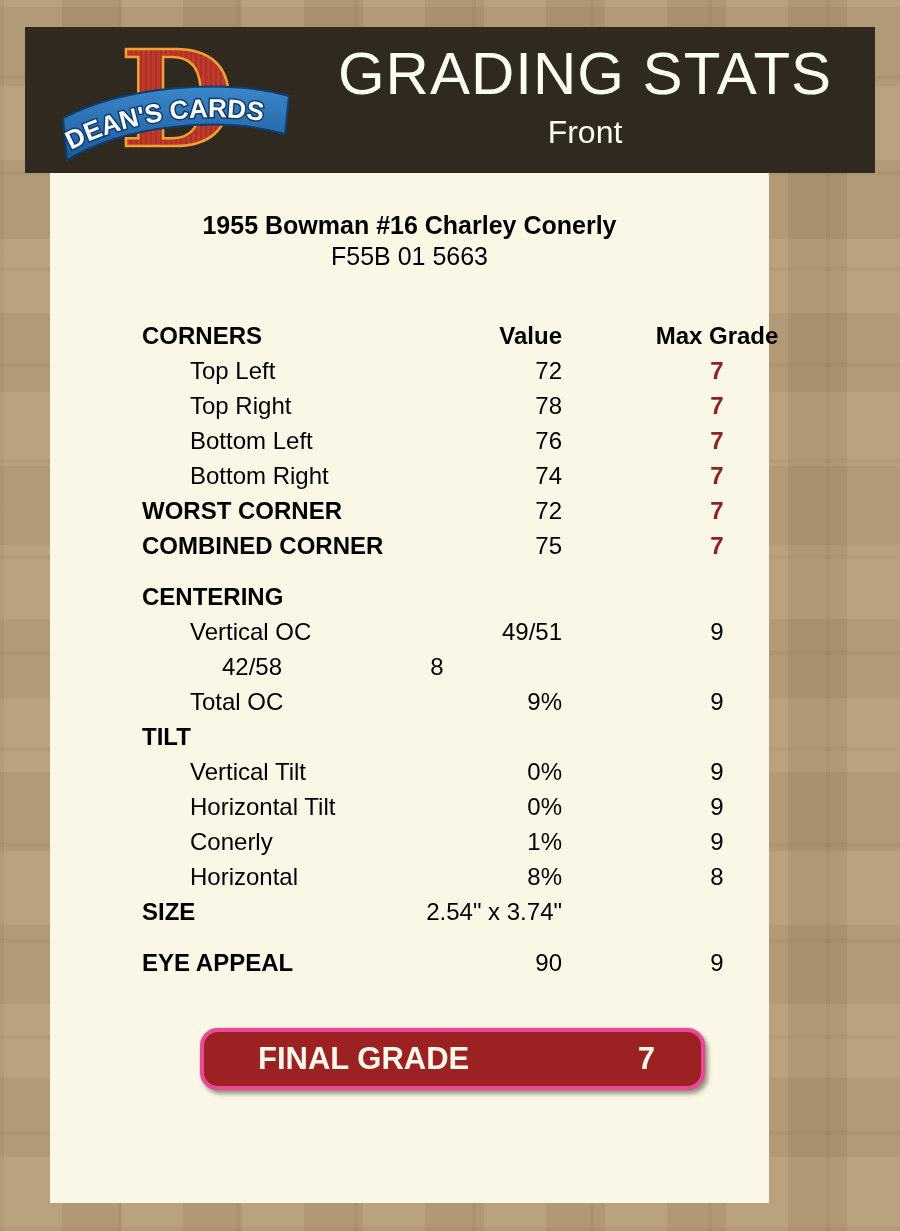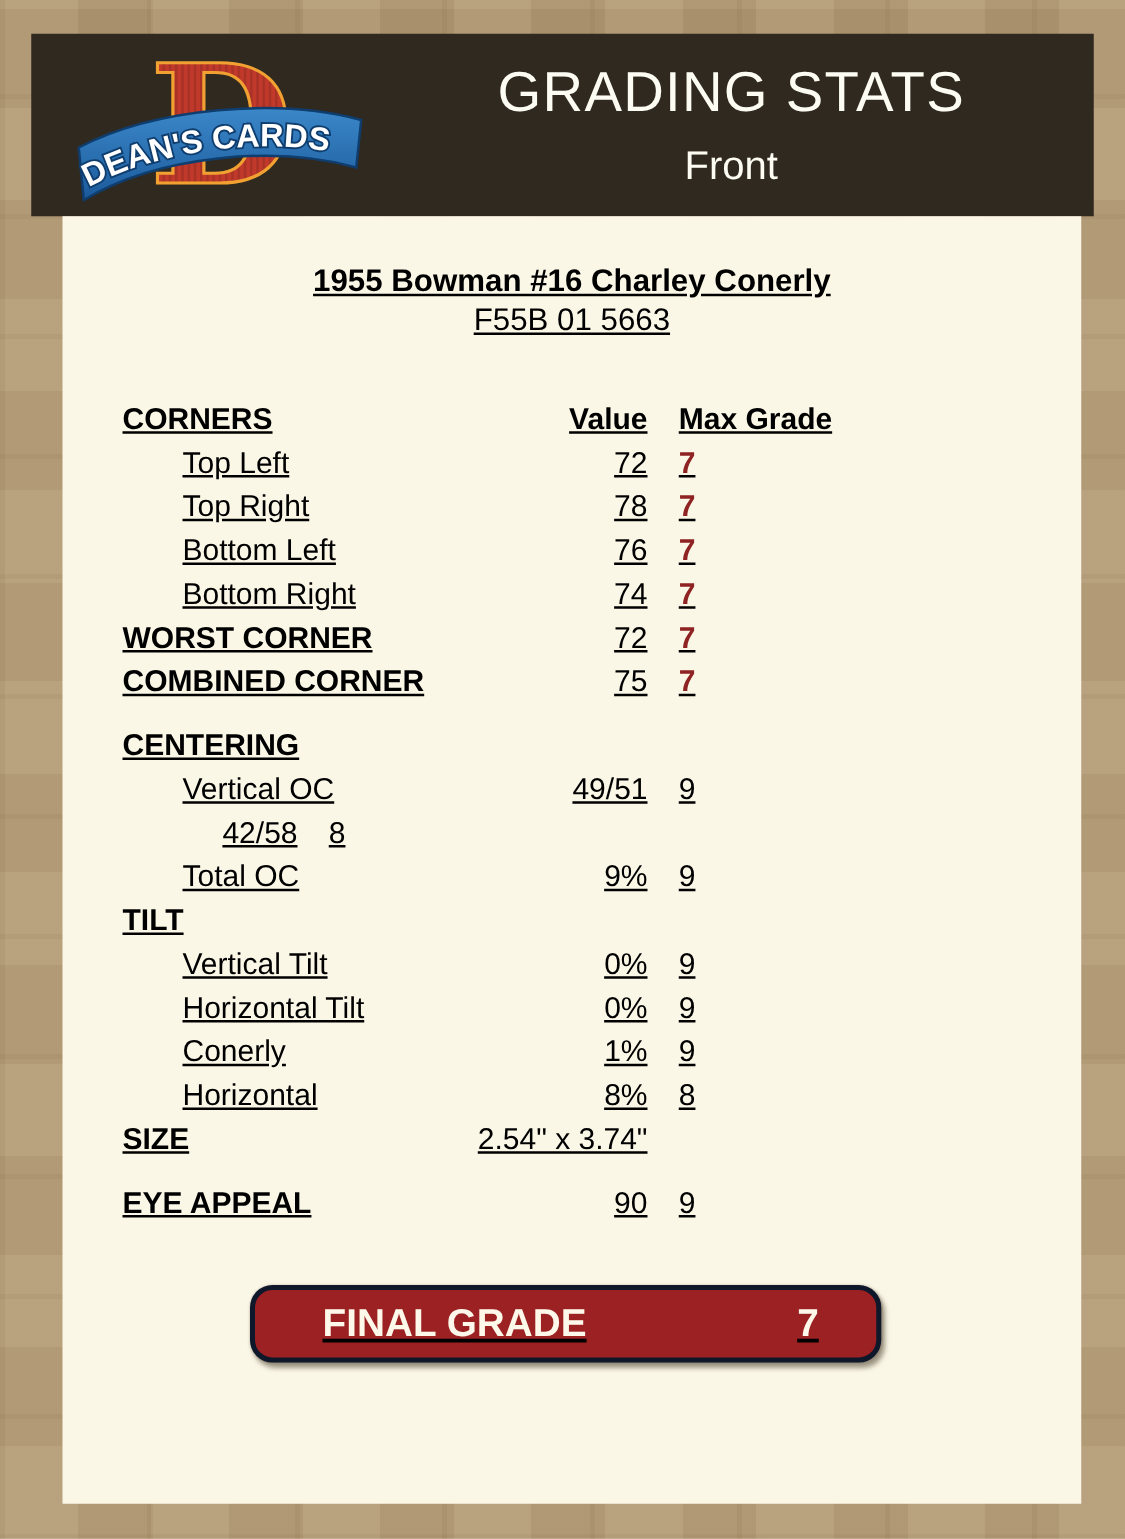--- a/index.html
+++ b/index.html
@@ -18,58 +18,57 @@
 
   
   .header {
     position: absolute; left: 25px; top: 27px;
     width: 850px; height: 146px;
     background: #30291f;
     display: flex; align-items: center;
   }
   .logo { width: 240px; height: 132px; margin-left: 30px; flex: none; }
   .header-titles { flex: 1; text-align: center; color: #fdfcf3; }
-  .header-title { font-size: 45px; letter-spacing: 1px; line-height: 52px; }
+  .header-title { font-size: 60px; letter-spacing: 1px; line-height: 52px; }
   .header-subtitle { font-size: 32px; line-height: 40px; margin-top: 12px; }
 
   
   .content {
     position: absolute; left: 50px; top: 173px;
-    width: 815px; height: 1030px;
+    width: 719px; height: 1030px;
     background: #fbf7e7;
-    text-decoration: underline;
   }
   .card-title {
     margin-top: 37px; text-align: center;
     font-size: 25px; font-weight: bold; color: #000;
     line-height: 31px;
   }
   .card-serial {
     text-align: center; font-size: 25px; color: #000; line-height: 31px;
   }
 
   
-  .gtable { margin-top: 46px; padding-left: 48px; font-size: 24px; color: #000; }
+  .gtable { margin-top: 46px; padding-left: 92px; font-size: 24px; color: #000; }
   .trow { display: flex; align-items: center; height: 35px; }
   .trow.gap { margin-top: 16px; }
   .c-label { width: 280px; flex: none; box-sizing: border-box; }
   .c-value { width: 140px; flex: none; text-align: right; }
-  .c-grade { width: 260px; flex: none; margin-left: 25px; }
+  .c-grade { width: 260px; flex: none; margin-left: 25px; text-align: center; }
   .thead .c-label, .thead .c-value, .thead .c-grade { font-weight: bold; }
   .trow.bold .c-label { font-weight: bold; }
   .trow.indent .c-label { padding-left: 48px; }
   .c-grade.red { color: #8f2223; font-weight: bold; }
 
   
   .final-grade {
     margin: 48px 0 0 150px;
     width: 505px; height: 62px;
     box-sizing: border-box;
     background: #9b2123;
-    border: 4px solid #0f172a;
+    border: 4px solid #ec4899;
     border-radius: 18px;
     box-shadow: 3px 4px 4px rgba(80,70,50,0.55), 0 0 2px rgba(80,70,50,0.35);
     color: #fdf8e9;
     font-size: 31px; font-weight: bold;
     display: flex; align-items: center; justify-content: space-between;
     padding: 0 46px 0 54px;
     cursor: pointer;
   }
 </style>
 </head>

